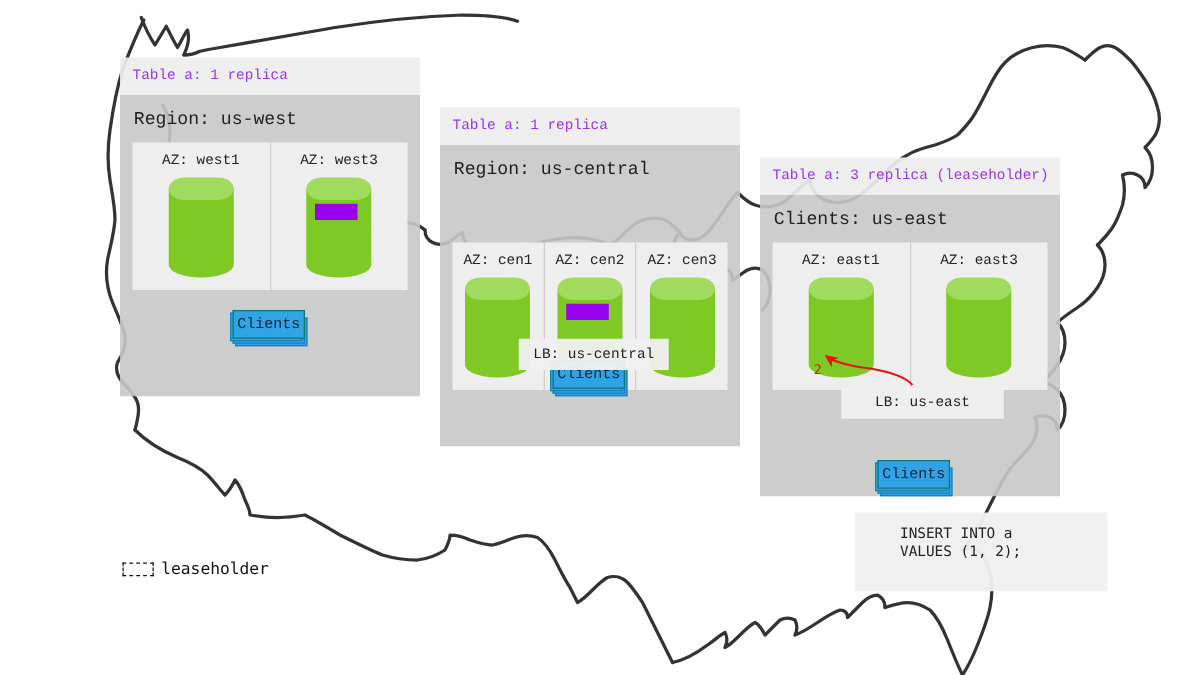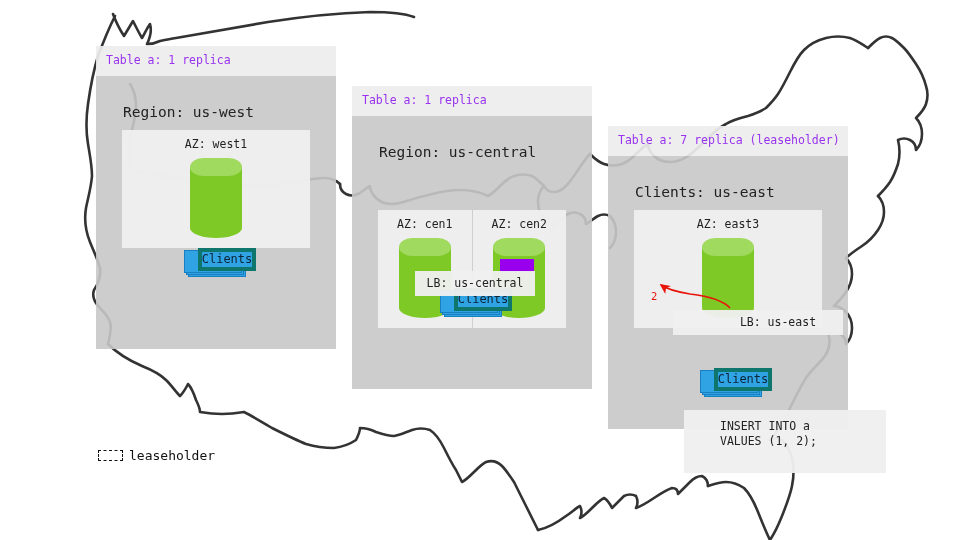--- a/index.html
+++ b/index.html
@@ -9,33 +9,33 @@
     background:#ffffff;
     font-family:"DejaVu Sans Mono","Liberation Mono",monospace;
   }
   #stage{position:absolute;inset:0;width:960px;height:540px;}
 
   
   #map-layer{position:absolute;left:0;top:0;width:960px;height:540px;}
   #map-layer svg{display:block;}
 
   
-  .region-panel{position:absolute;}
+  .region-panel{position:absolute;font-family:Liberation Mono, monospace;}
   .panel-header{
     background:rgba(237,237,237,0.93);
     color:#9933ee;
     font-size:11.5px;
     line-height:1;
     padding:9px 0 9px 10px;
     letter-spacing:0px;
     white-space:nowrap;
   }
   .panel-body{
     background:rgba(200,200,200,0.90);
-    padding:16px;
+    padding:0;
     position:relative;
   }
   .region-title{
     color:#222222;
     font-size:14.5px;
     padding:13px 0 11px 11px;
     white-space:nowrap;
     line-height:1;
   }
   .az-strip{
@@ -101,23 +101,23 @@
     position:absolute;
     z-index:5;
   }
   .clients .sheet{
     position:absolute;
     background:#2fa3e3;
     border:1px solid #1a7fc1;
     box-sizing:border-box;
   }
   .clients .face{
-    position:absolute;left:16px;top:0;
+    position:absolute;left:4px;top:0;
     background:#2fa3e3;
-    border:4px solid #0f766e;
+    border:1px solid #0f766e;
     box-sizing:border-box;
     display:flex;align-items:center;justify-content:center;
     color:#0b2436;
     font-size:12px;
     letter-spacing:0px;
   }
 
   
   #sql-box{
     position:absolute;
@@ -264,20 +264,30 @@
       <div class="az-strip" style="height:118px;">
         <div class="az-cell">
           <div class="az-label">AZ: west1</div>
           <div class="cyl-wrap" style="width:52px;height:80px;">
             <div class="cyl">
               <div class="cyl-body" style="top:9px;bottom:0;"></div>
               <div class="cyl-top" style="height:18px;"></div>
             </div>
           </div>
         </div>
+        <div class="az-cell">
+          <div class="az-label">AZ: west3</div>
+          <div class="cyl-wrap" style="width:52px;height:80px;">
+            <div class="cyl">
+              <div class="cyl-body" style="top:9px;bottom:0;"></div>
+              <div class="cyl-top" style="height:18px;"></div>
+              <div class="cyl-rect" style="left:7px;top:21px;width:34px;height:13px;"></div>
+            </div>
+          </div>
+        </div>
       </div>
       <div class="clients" style="left:86px;top:172px;width:58px;height:23px;">
         <div class="sheet" style="left:6px;top:6px;width:58px;height:23px;"></div>
         <div class="sheet" style="left:4px;top:4px;width:58px;height:23px;"></div>
         <div class="sheet" style="left:2px;top:2px;width:58px;height:23px;"></div>
         <div class="face" style="width:58px;height:23px;">Clients</div>
       </div>
     </div>
   </div>
 
@@ -298,56 +308,74 @@
         <div class="az-cell">
           <div class="az-label">AZ: cen2</div>
           <div class="cyl-wrap" style="width:52px;height:80px;">
             <div class="cyl">
               <div class="cyl-body" style="top:9px;bottom:0;"></div>
               <div class="cyl-top" style="height:18px;"></div>
               <div class="cyl-rect" style="left:7px;top:21px;width:34px;height:13px;"></div>
             </div>
           </div>
         </div>
+        <div class="az-cell">
+          <div class="az-label">AZ: cen3</div>
+          <div class="cyl-wrap" style="width:52px;height:80px;">
+            <div class="cyl">
+              <div class="cyl-body" style="top:9px;bottom:0;"></div>
+              <div class="cyl-top" style="height:18px;"></div>
+            </div>
+          </div>
+        </div>
       </div>
       <div class="clients" style="left:86px;top:172px;width:58px;height:23px;">
         <div class="sheet" style="left:6px;top:6px;width:58px;height:23px;"></div>
         <div class="sheet" style="left:4px;top:4px;width:58px;height:23px;"></div>
         <div class="sheet" style="left:2px;top:2px;width:58px;height:23px;"></div>
         <div class="face" style="width:58px;height:23px;">Clients</div>
       </div>
     </div>
     <div class="lb-box" style="left:63px;top:185px;width:120px;height:25px;">
       <span>LB: us-central</span>
     </div>
   </div>
 
   <div class="region-panel" id="panel-us-east" style="left:608px;top:126px;width:240px;">
-    <div class="panel-header">Table a: 7 replica (leaseholder)</div>
+    <div class="panel-header">Table a: 3 replica (leaseholder)</div>
     <div class="panel-body" style="height:241px;">
       <div class="region-title">Clients: us-east</div>
       <div class="az-strip" style="height:118px;">
+        <div class="az-cell">
+          <div class="az-label">AZ: east1</div>
+          <div class="cyl-wrap" style="width:52px;height:80px;">
+            <div class="cyl">
+              <div class="cyl-body" style="top:9px;bottom:0;"></div>
+              <div class="cyl-top" style="height:18px;"></div>
+            </div>
+          </div>
+        </div>
         <div class="az-cell">
           <div class="az-label">AZ: east3</div>
           <div class="cyl-wrap" style="width:52px;height:80px;">
             <div class="cyl">
               <div class="cyl-body" style="top:9px;bottom:0;"></div>
               <div class="cyl-top" style="height:18px;"></div>
             </div>
           </div>
         </div>
       </div>
       <div class="clients" style="left:90px;top:212px;width:58px;height:23px;">
         <div class="sheet" style="left:6px;top:6px;width:58px;height:23px;"></div>
         <div class="sheet" style="left:4px;top:4px;width:58px;height:23px;"></div>
         <div class="sheet" style="left:2px;top:2px;width:58px;height:23px;"></div>
         <div class="face" style="width:58px;height:23px;">Clients</div>
       </div>
     </div>
-    <div class="lb-box" style="left:65px;top:184px;width:130px;height:25px;padding-left:40px;">
+    <div class="lb-box" style="left:65px;top:184px;width:130px;height:25px;">
       <span>LB: us-east</span>
     </div>
   </div>
 
   <div id="sql-box" style="left:684px;top:410px;width:166px;height:45px;padding-left:36px;">INSERT INTO a
 VALUES (1, 2);</div>
 
   <div id="arrow-layer">
     <svg width="960" height="540" viewBox="0 0 960 540" xmlns="http://www.w3.org/2000/svg">
       <defs>

